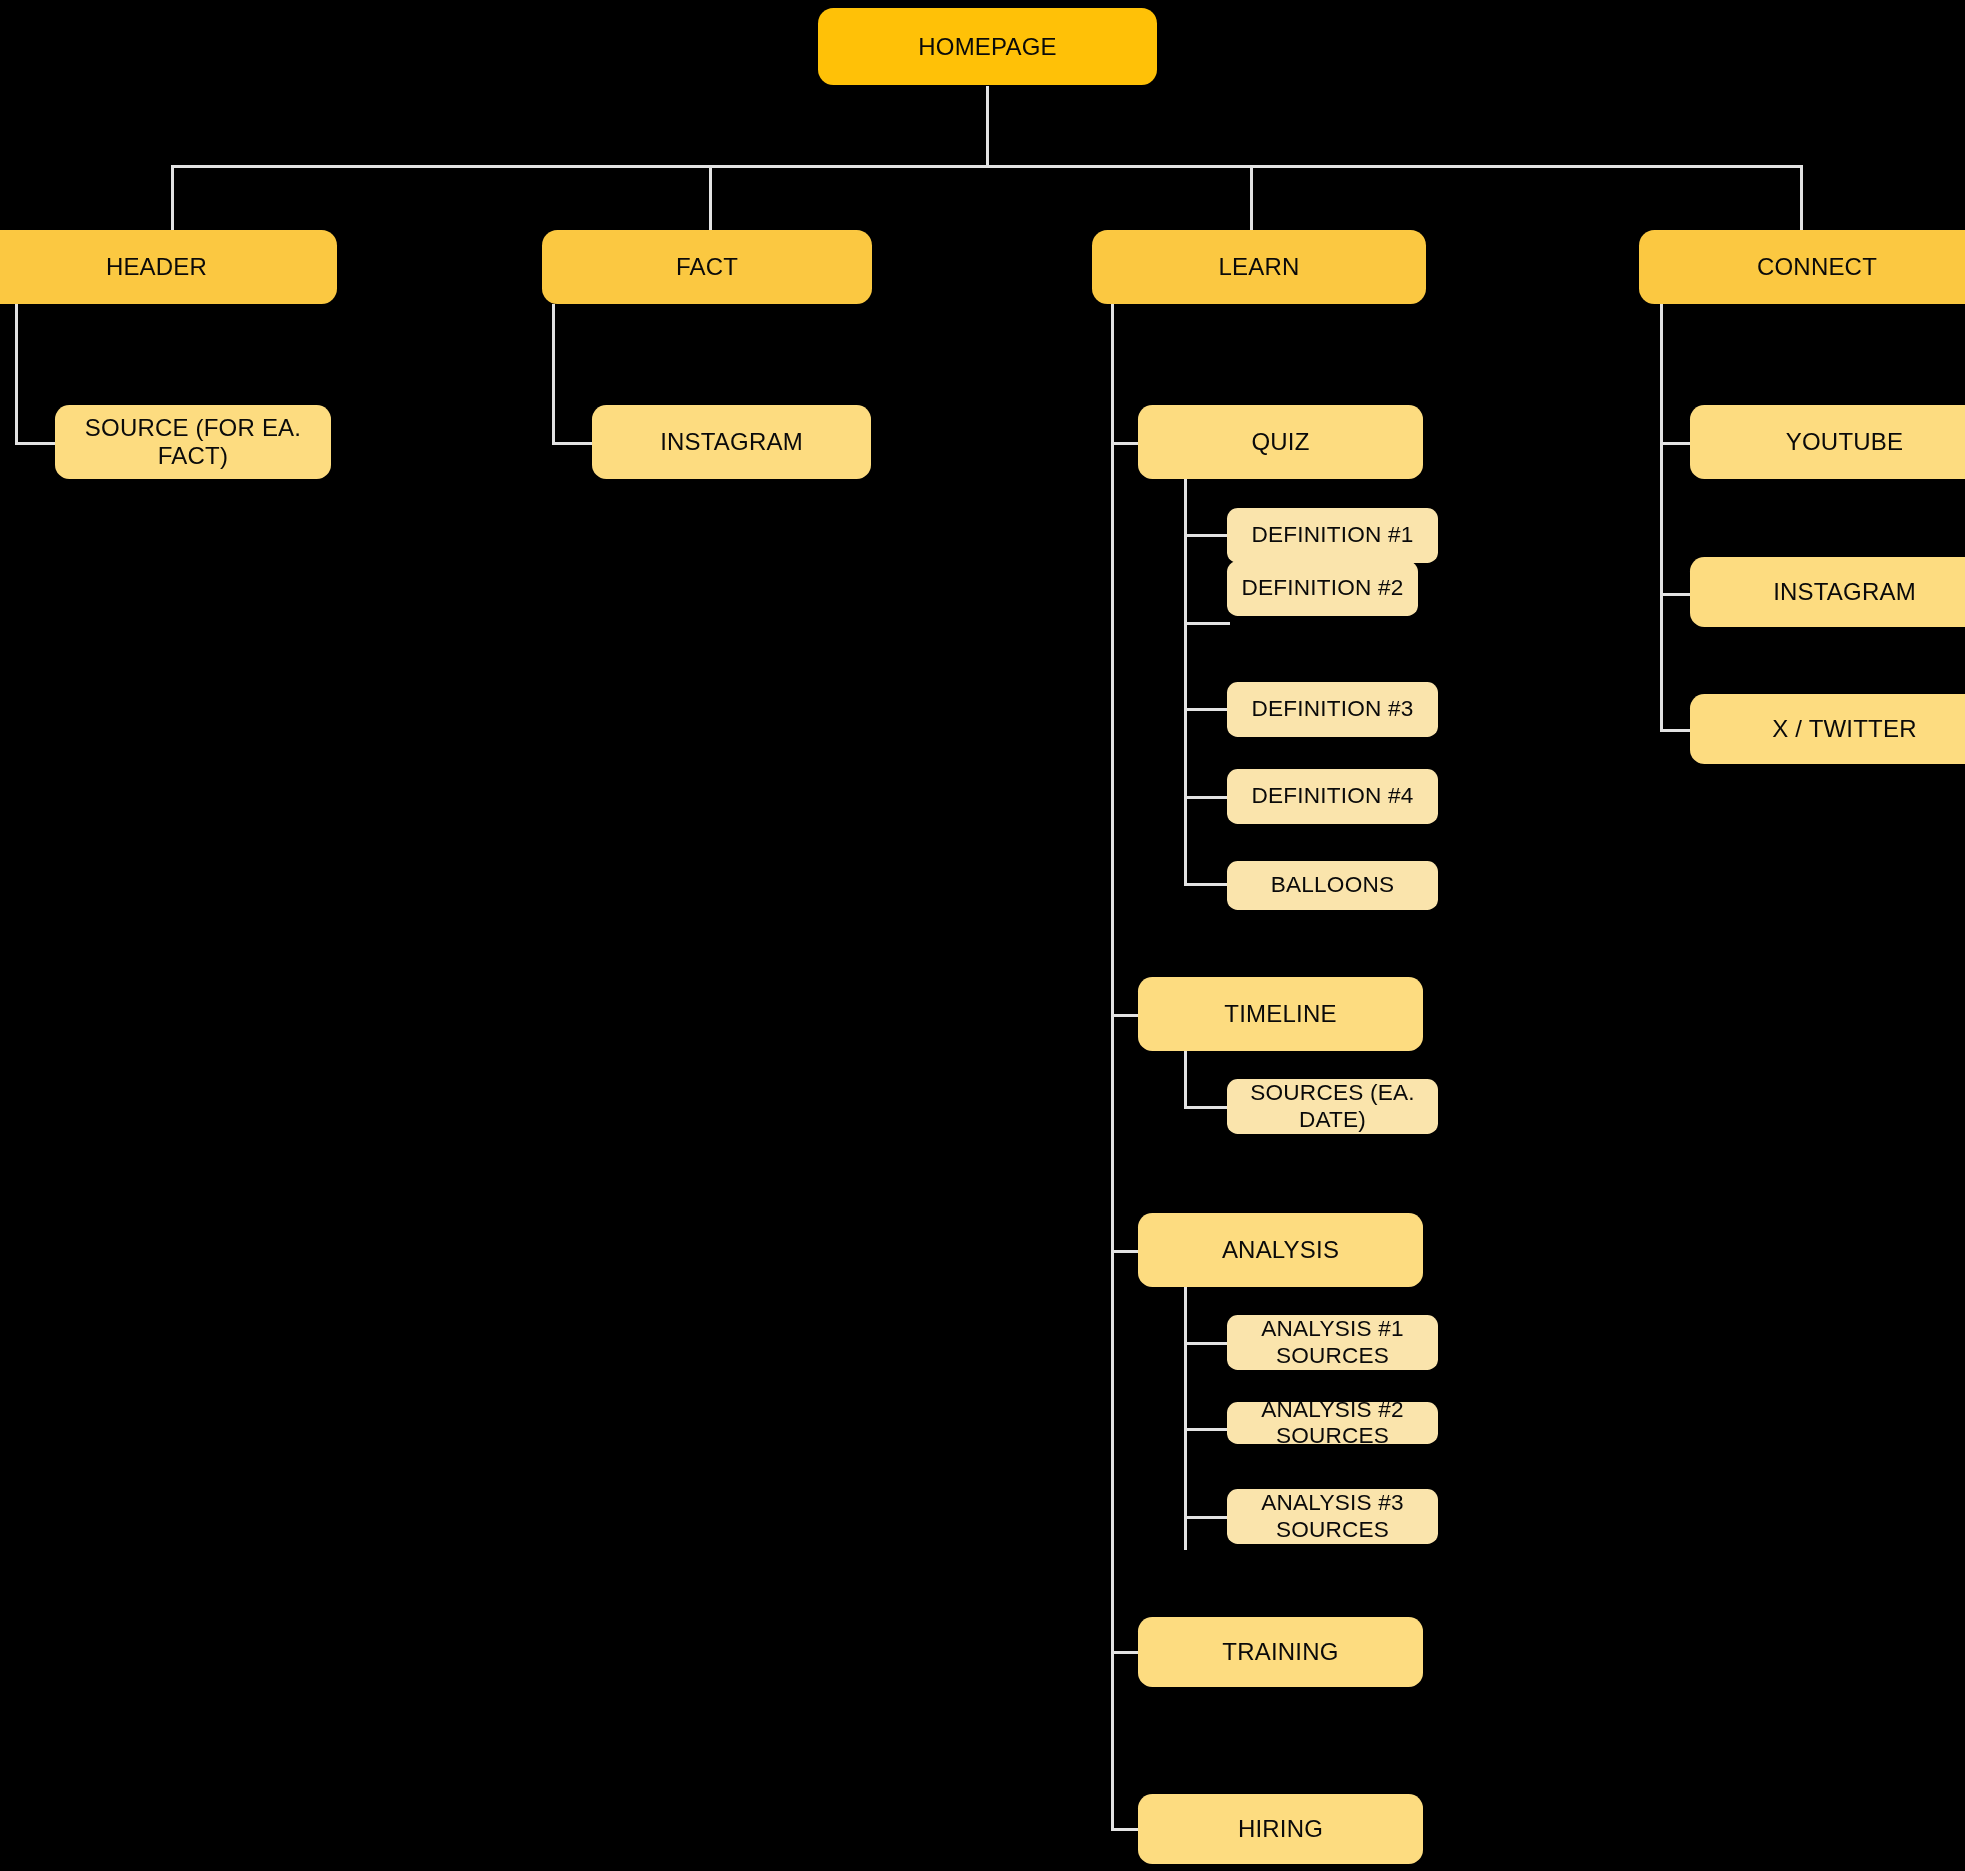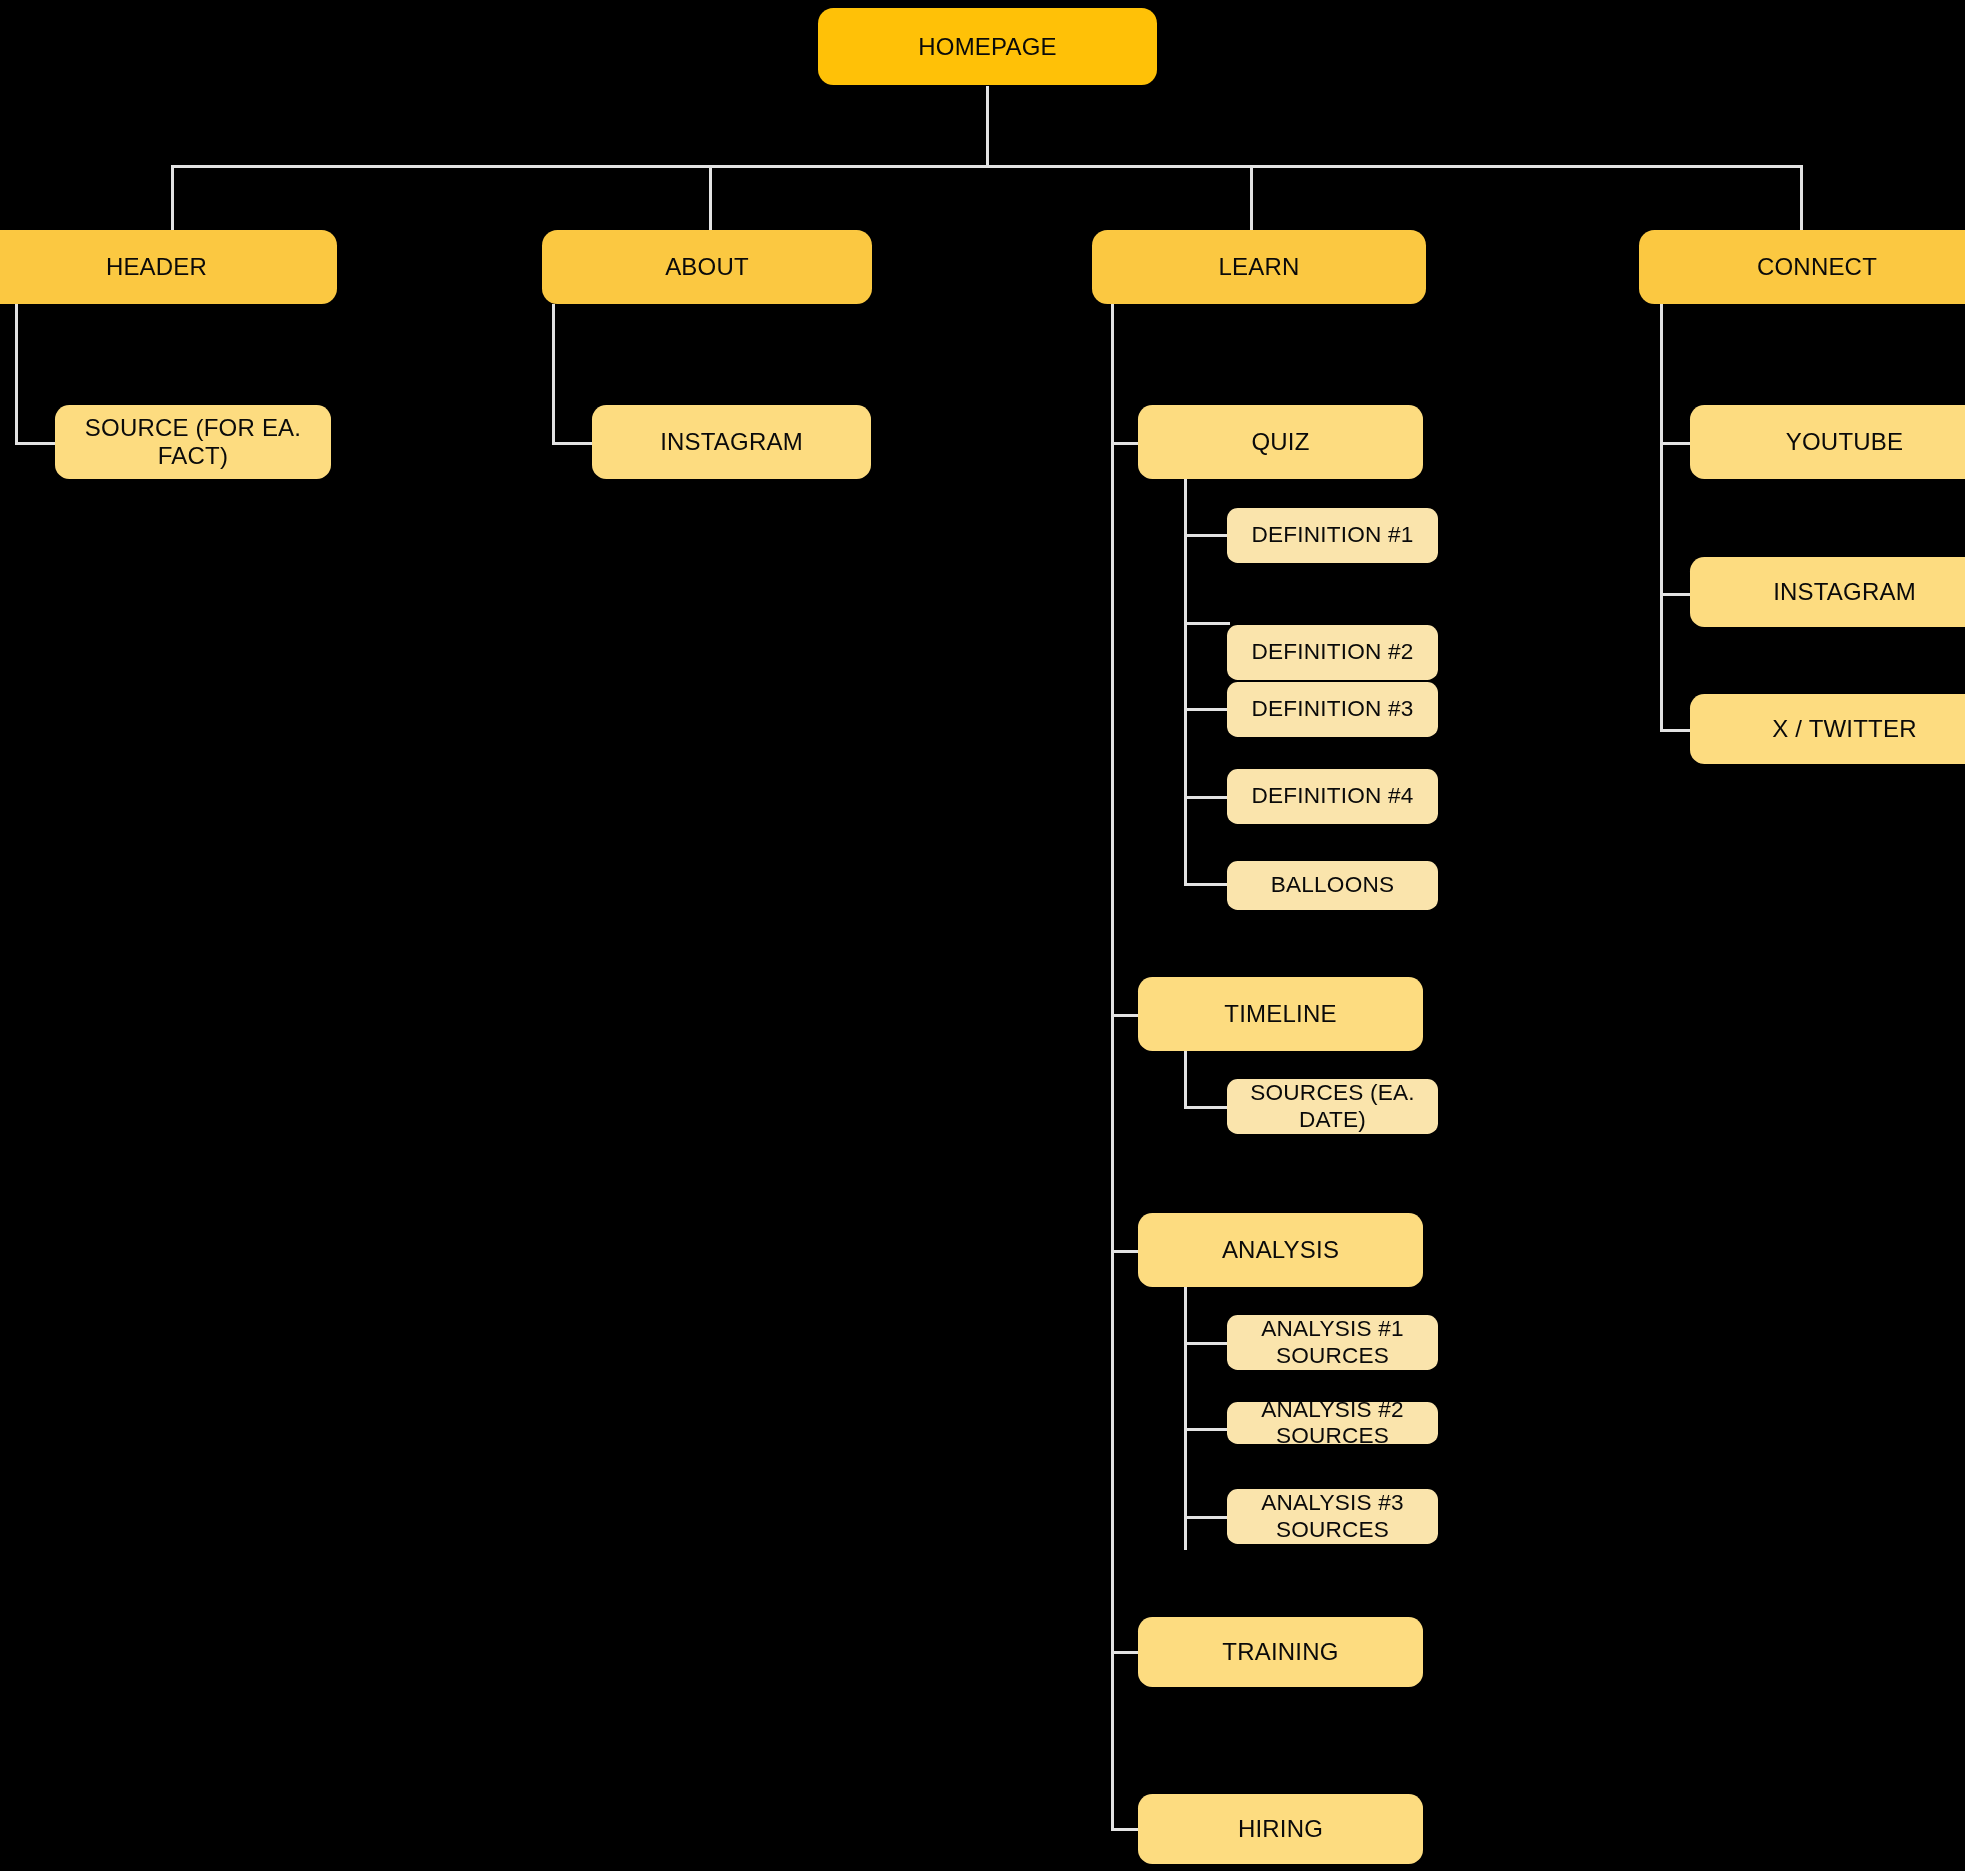--- a/index.html
+++ b/index.html
@@ -83,28 +83,28 @@
   <div class="ln v" style="left:1660px; top:304px; height:428px;"></div>
   <div class="ln h" style="left:1660px; top:442px; width:33px;"></div>
   <div class="ln h" style="left:1660px; top:593px; width:33px;"></div>
   <div class="ln h" style="left:1660px; top:729px; width:33px;"></div>
 
   <div class="node lvl1" style="left:818px; top:8.3px; width:339px; height:77px;">HOMEPAGE</div>
 
   <div class="node lvl2" style="left:-24px; top:230px; width:361px; height:74px;">HEADER</div>
   <div class="node lvl3" style="left:55px; top:405px; width:276px; height:74px;">SOURCE (FOR EA. FACT)</div>
 
-  <div class="node lvl2" style="left:542px; top:230px; width:330px; height:74px;">ABOUT</div>
+  <div class="node lvl2" style="left:542px; top:230px; width:330px; height:74px;">FACT</div>
   <div class="node lvl3" style="left:592px; top:405px; width:279px; height:74px;">INSTAGRAM</div>
 
   <div class="node lvl2" style="left:1092px; top:230px; width:334px; height:74px;">LEARN</div>
 
   <div class="node lvl3" style="left:1138px; top:405px; width:285px; height:74px;">QUIZ</div>
   <div class="node lvl4" style="left:1227px; top:508px; width:211px; height:55px;">DEFINITION #1</div>
-  <div class="node lvl4" style="left:1227px; top:625px; width:211px; height:55px;">DEFINITION #2</div>
+  <div class="node lvl4" style="left:1227px; top:561px; width:191px; height:55px;">DEFINITION #2</div>
   <div class="node lvl4" style="left:1227px; top:682px; width:211px; height:55px;">DEFINITION #3</div>
   <div class="node lvl4" style="left:1227px; top:769px; width:211px; height:55px;">DEFINITION #4</div>
   <div class="node lvl4" style="left:1227px; top:861px; width:211px; height:49px;">BALLOONS</div>
 
   <div class="node lvl3" style="left:1138px; top:977px; width:285px; height:74px;">TIMELINE</div>
   <div class="node lvl4" style="left:1227px; top:1079px; width:211px; height:55px;">SOURCES (EA. DATE)</div>
 
   <div class="node lvl3" style="left:1138px; top:1213px; width:285px; height:74px;">ANALYSIS</div>
   <div class="node lvl4" style="left:1227px; top:1315px; width:211px; height:55px;">ANALYSIS #1 SOURCES</div>
   <div class="node lvl4" style="left:1227px; top:1402px; width:211px; height:42px;">ANALYSIS #2 SOURCES</div>

